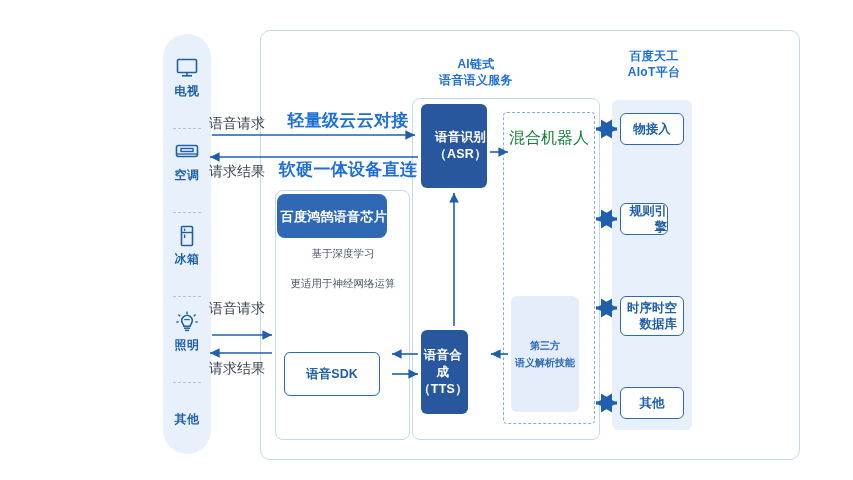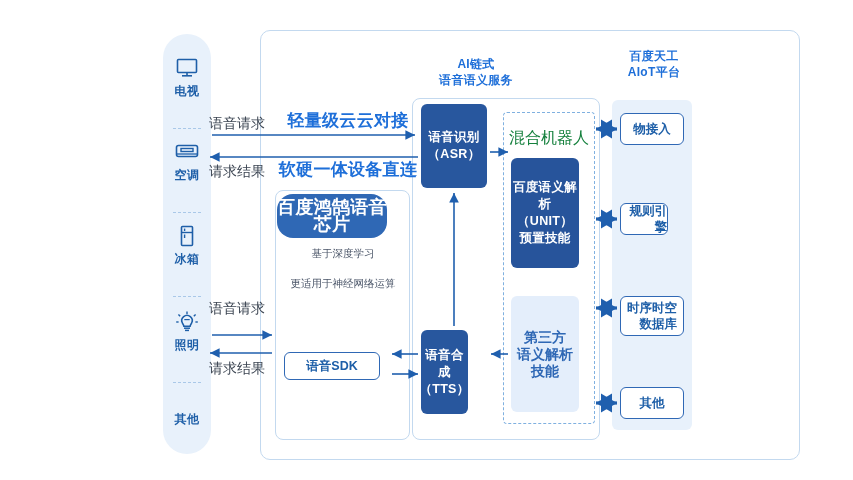--- a/index.html
+++ b/index.html
@@ -63,35 +63,35 @@
   }
   
   .aiot-panel{
     left:612px;top:100px;width:80px;height:330px;
     background:#e8f1fb;border-radius:6px;
   }
 
   
   .blk{
     position:absolute;box-sizing:border-box;
-    display:flex;align-items:center;justify-content:center;
+    display:flex;align-items:center;justify-content:flex-end;
     text-align:center;border-radius:6px;
     background:#28579e;color:#ffffff;font-weight:bold;
     font-size:12.5px;line-height:17px;letter-spacing:0.3px;
   }
   .blk.deep{background:#27549b;}
-  .blk.chip{background:#2f68b5;border-radius:16px;font-size:18px;}
+  .blk.chip{background:#2f68b5;border-radius:8px;font-size:13px;}
 
   
   .blk-light{
     position:absolute;box-sizing:border-box;
     display:flex;align-items:center;justify-content:center;
     text-align:center;border-radius:6px;
     background:#e4eefb;color:#2f68b5;font-weight:bold;
-    font-size:14px;line-height:17px;
+    font-size:10px;line-height:17px;
   }
 
   
   .blk-out{
     position:absolute;box-sizing:border-box;
     display:flex;align-items:center;justify-content:center;
     text-align:right;border-radius:6px;
     background:#ffffff;border:1.4px solid #2f68b5;
     color:#1e5fa8;font-weight:bold;font-size:12.5px;line-height:16px;
   }
@@ -196,47 +196,40 @@
   <div class="lbl" style="left:205px;top:300px;width:60px;">语音请求</div>
   <div class="lbl" style="left:205px;top:360px;width:60px;">请求结果</div>
 
   <div class="blk chip" style="left:277px;top:194px;width:110px;height:44px;">
     <span>百度鸿鹄语音芯片</span>
   </div>
 
   <div class="lbl-hint" style="left:272px;top:246px;width:142px;">基于深度学习</div>
   <div class="lbl-hint" style="left:272px;top:276px;width:142px;">更适用于神经网络运算</div>
 
-  <div class="blk-out" style="left:284px;top:352px;width:96px;height:28px;">
+  <div class="blk-out" style="left:284px;top:352px;width:96px;height:44px;">
     <span>语音SDK</span>
   </div>
 
   <div class="blk" style="left:421px;top:104px;width:66px;height:84px;">
     <div>
       <div>语音识别</div>
       <div>（ASR）</div>
     </div>
   </div>
 
   <div class="blk" style="left:421px;top:330px;width:47px;height:84px;">
     <div>
       <div>语音合成</div>
       <div>（TTS）</div>
     </div>
   </div>
 
   <div class="lbl-robot" style="left:505px;top:130px;width:88px;">混合机器人</div>
 
-  <div class="blk deep" style="left:511px;top:158px;width:68px;height:110px;">
-    <div>
-      <div>百度语义解析</div>
-      <div>（UNIT）</div>
-      <div>预置技能</div>
-    </div>
-  </div>
 
   <div class="blk-light" style="left:511px;top:296px;width:68px;height:116px;">
     <div>
       <div>第三方</div>
       <div>语义解析技能</div>
     </div>
   </div>
 
   <div class="blk-out" style="left:620px;top:113px;width:64px;height:32px;">
     <span>物接入</span>

